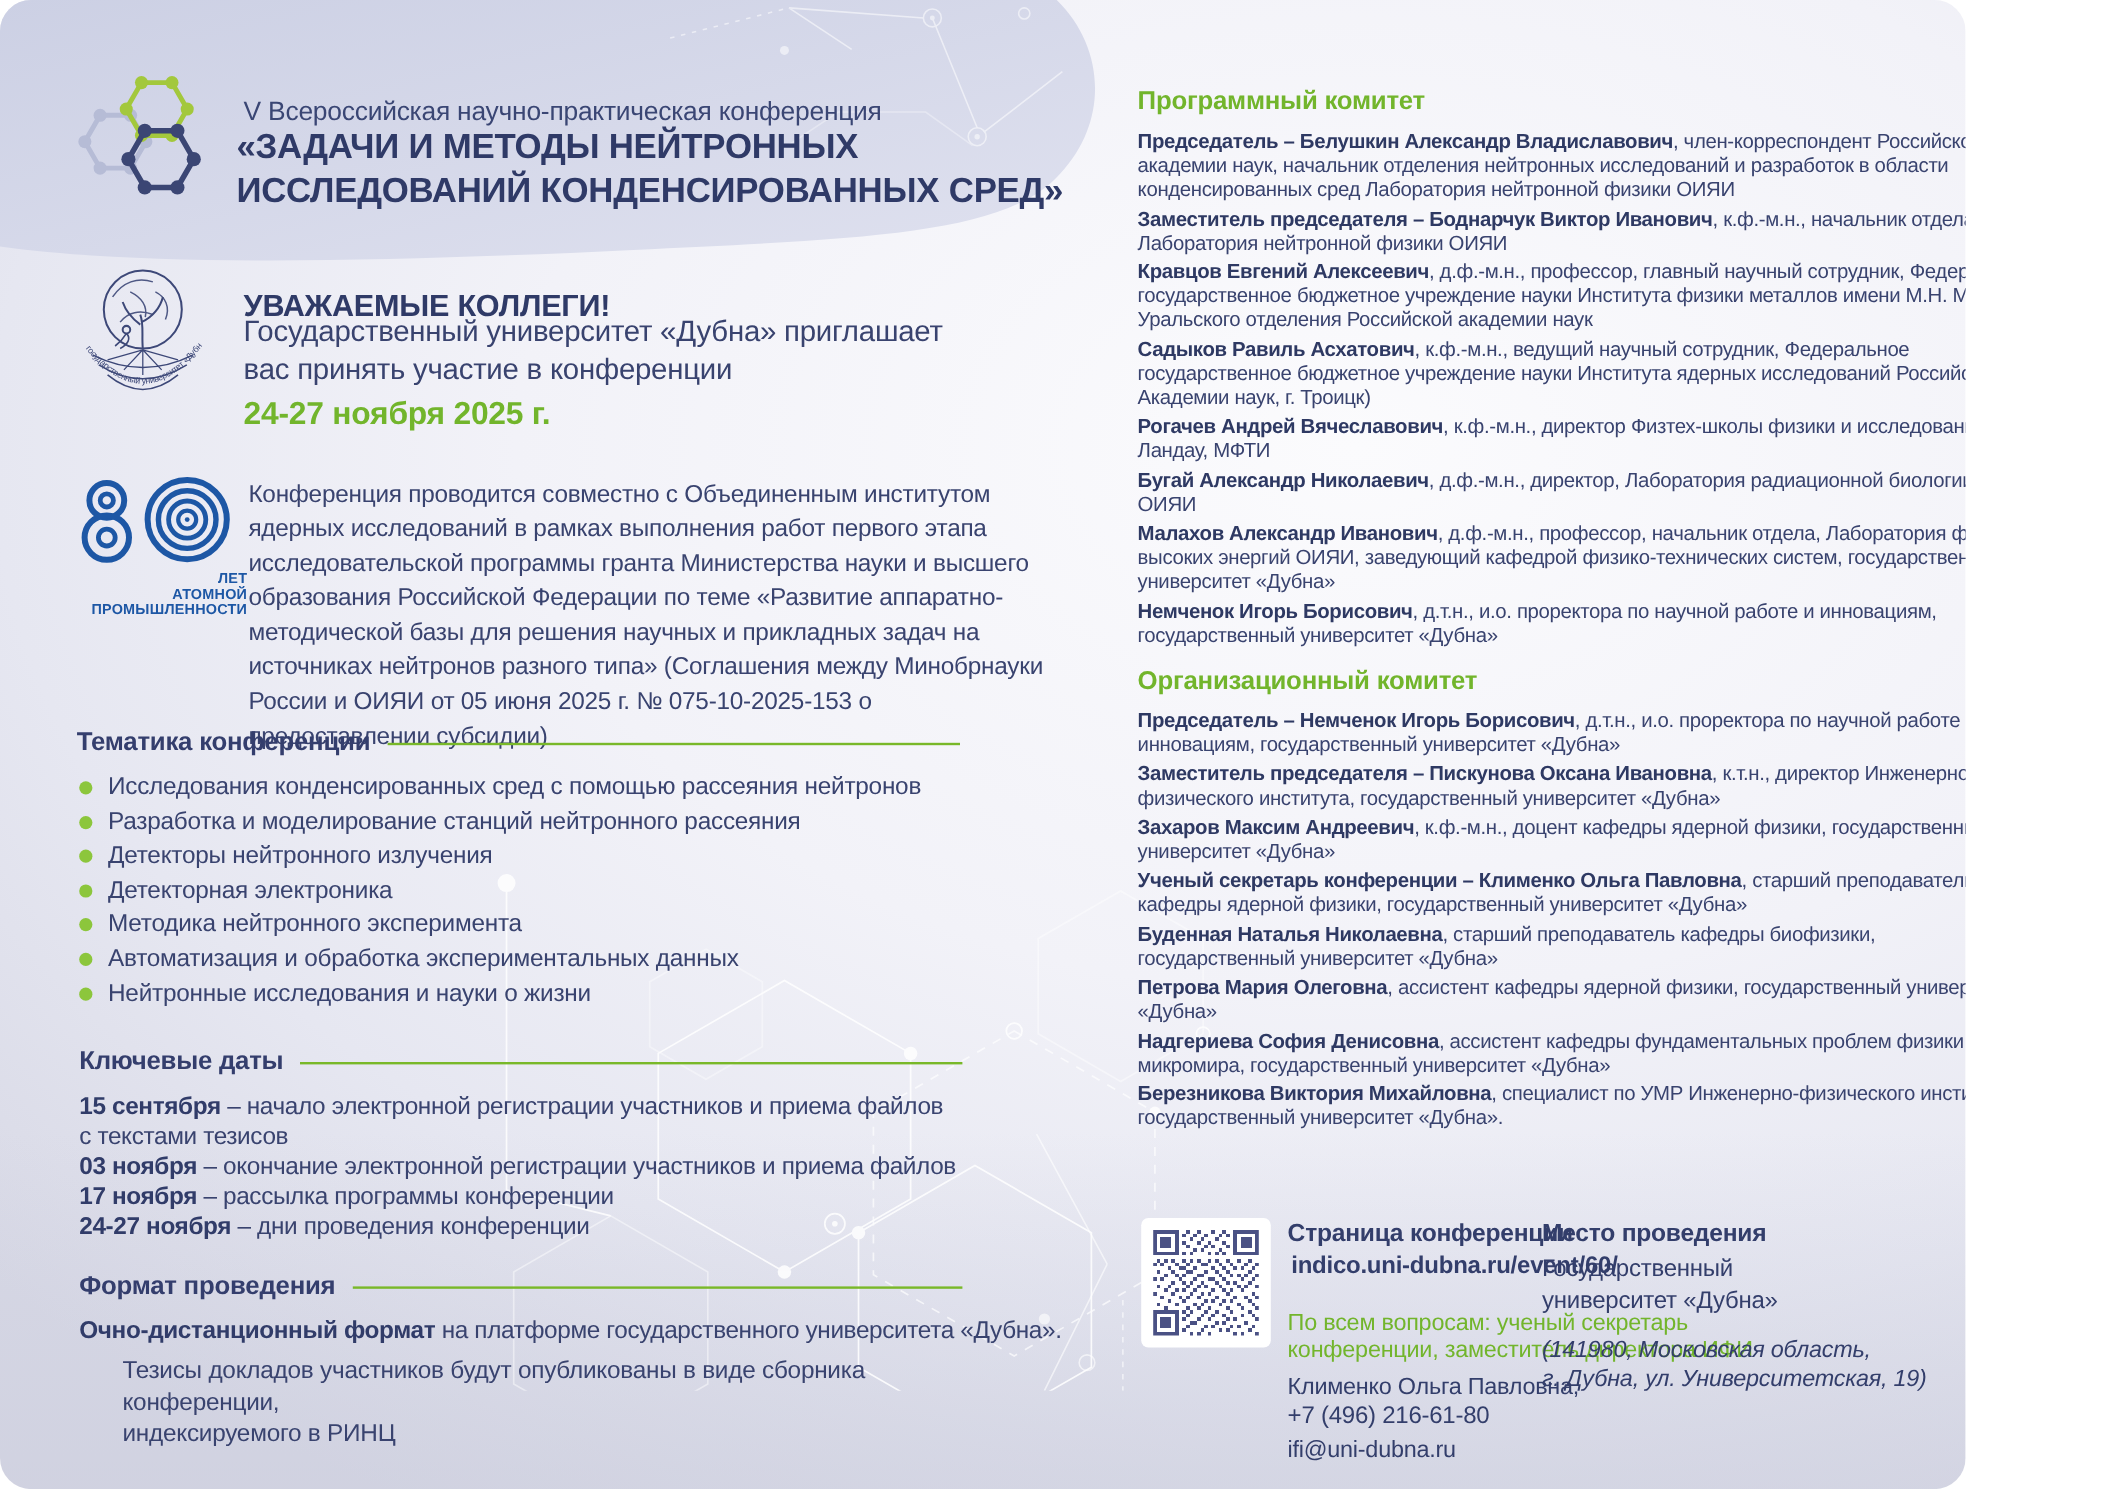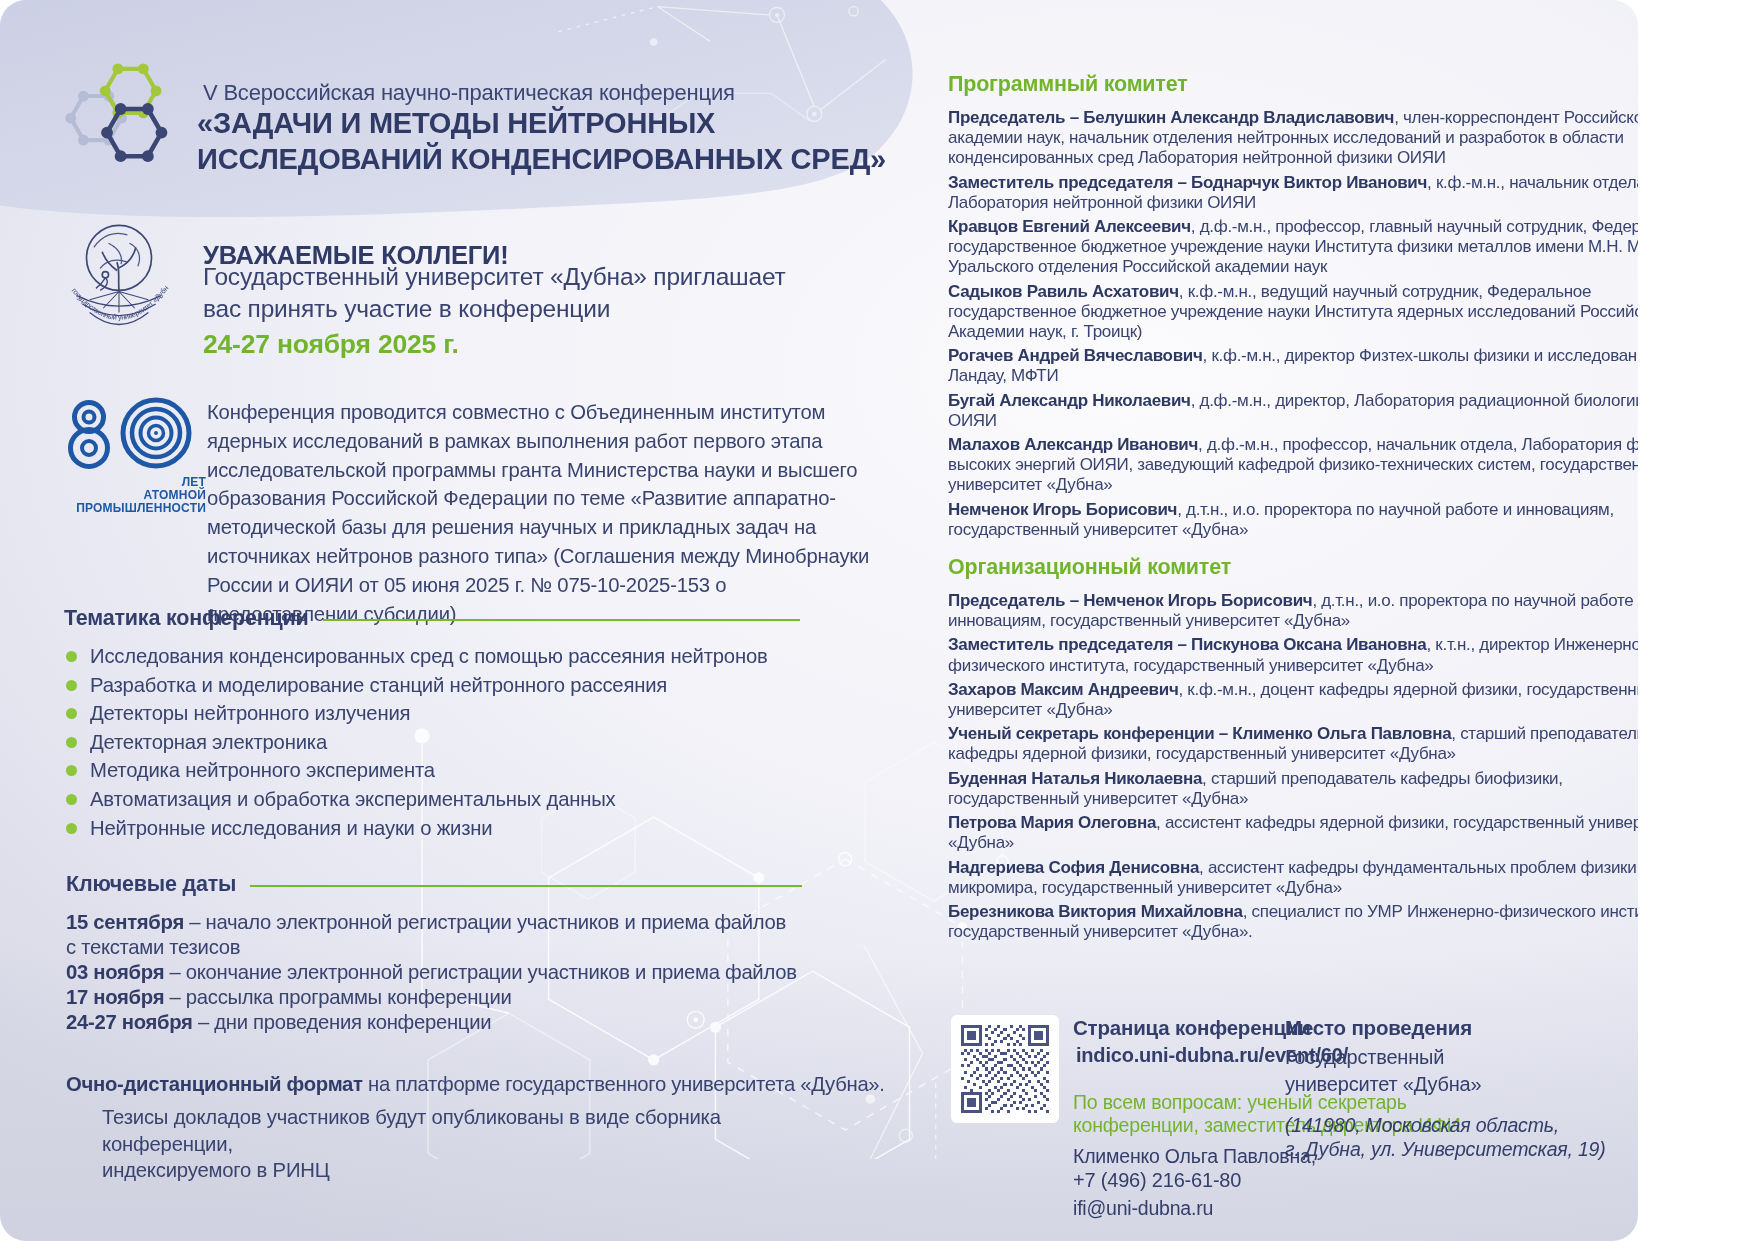--- a/index.html
+++ b/index.html
@@ -227,20 +227,24 @@
       <div class="kd-block">
         <div class="kd"><b>15 сентября</b><span class="pre"> – начало электронной регистрации участников и приема файлов
 с текстами тезисов</span></div>
         <div class="kd"><b>03 ноября</b><span class="pre"> – окончание электронной регистрации участников и приема файлов</span></div>
         <div class="kd"><b>17 ноября</b><span class="pre"> – рассылка программы конференции</span></div>
         <div class="kd"><b>24-27 ноября</b><span class="pre"> – дни проведения конференции</span></div>
       </div>
     </div>
 
     <div class="abs section" style="left:66px; top:1059px;">
+      <div class="sec-head">
+        <span class="t">Формат проведения</span>
+        <span class="rule"></span>
+      </div>
       <div class="fmt1"><b>Очно-дистанционный формат</b><span> на платформе государственного университета «Дубна».</span></div>
       <div class="fmt2 pre">Тезисы докладов участников будут опубликованы в виде сборника конференции,
 индексируемого в РИНЦ</div>
     </div>
 
     <div class="abs right-col">
       <div class="chead">Программный комитет</div>
       <p class="member"><b>Председатель – Белушкин Александр Владиславович</b><span>, член-корреспондент Российской академии наук, начальник отделения нейтронных исследований и разработок в области конденсированных сред Лаборатория нейтронной физики ОИЯИ</span></p>
       <p class="member"><b>Заместитель председателя – Боднарчук Виктор Иванович</b><span>, к.ф.-м.н., начальник отдела, Лаборатория нейтронной физики ОИЯИ</span></p>
       <p class="member"><b>Кравцов Евгений Алексеевич</b><span>, д.ф.-м.н., профессор, главный научный сотрудник, Федеральное государственное бюджетное учреждение науки Института физики металлов имени М.Н. Михеева Уральского отделения Российской академии наук</span></p>

